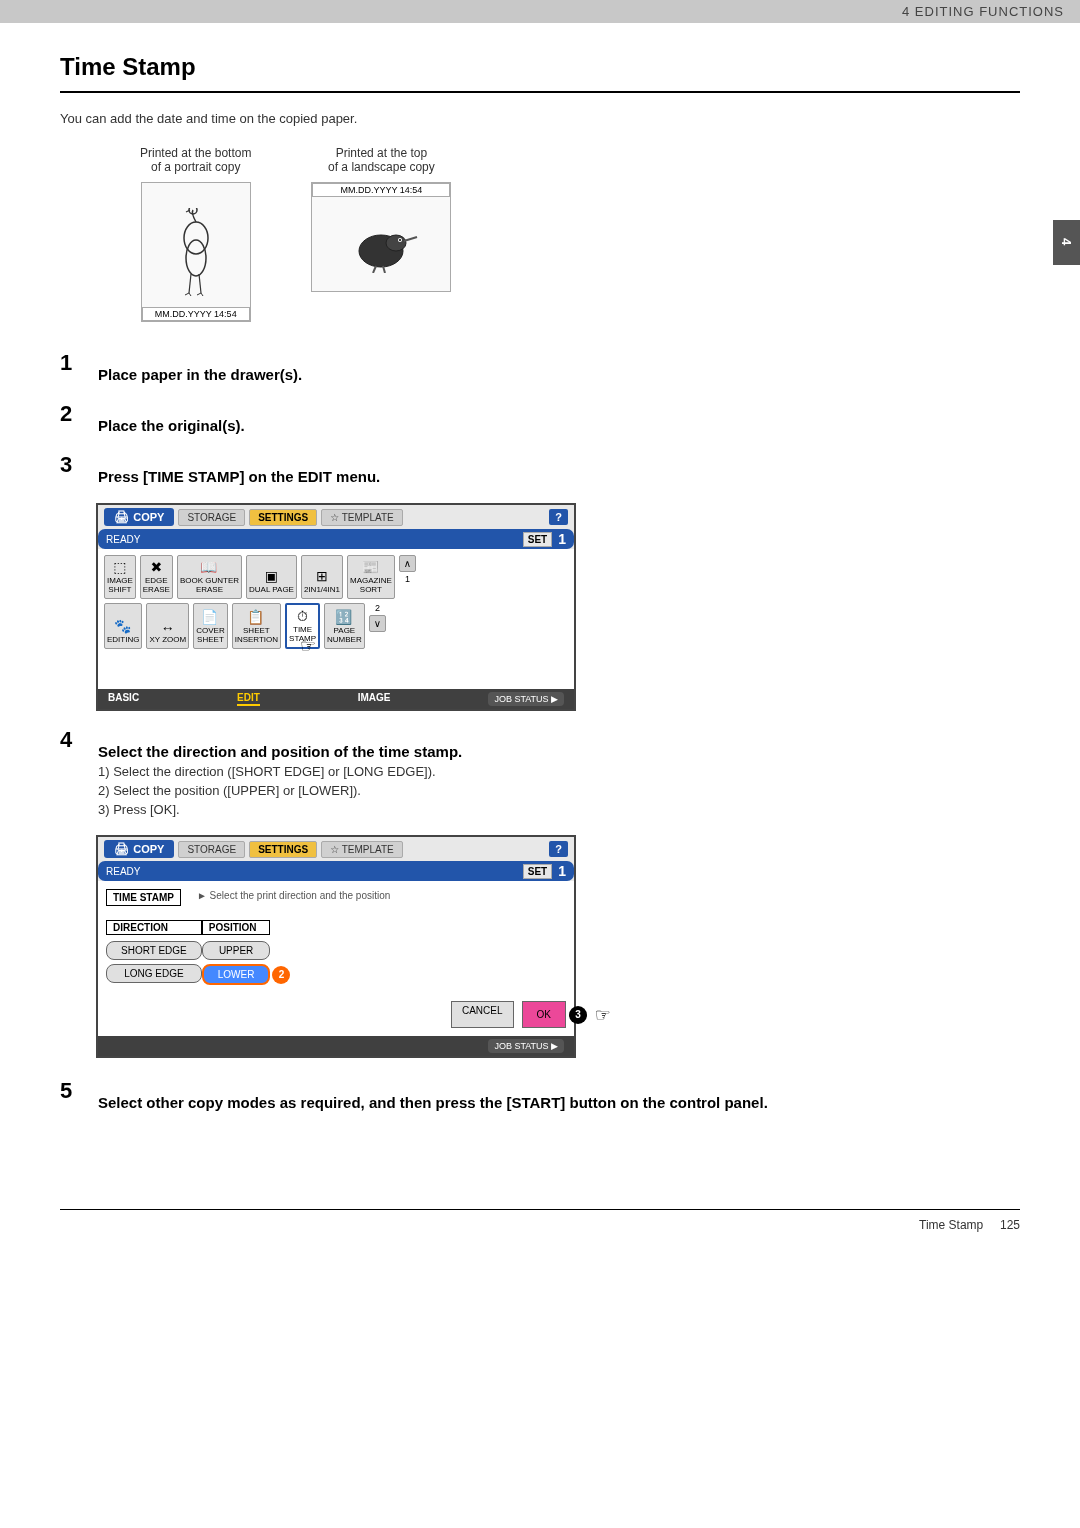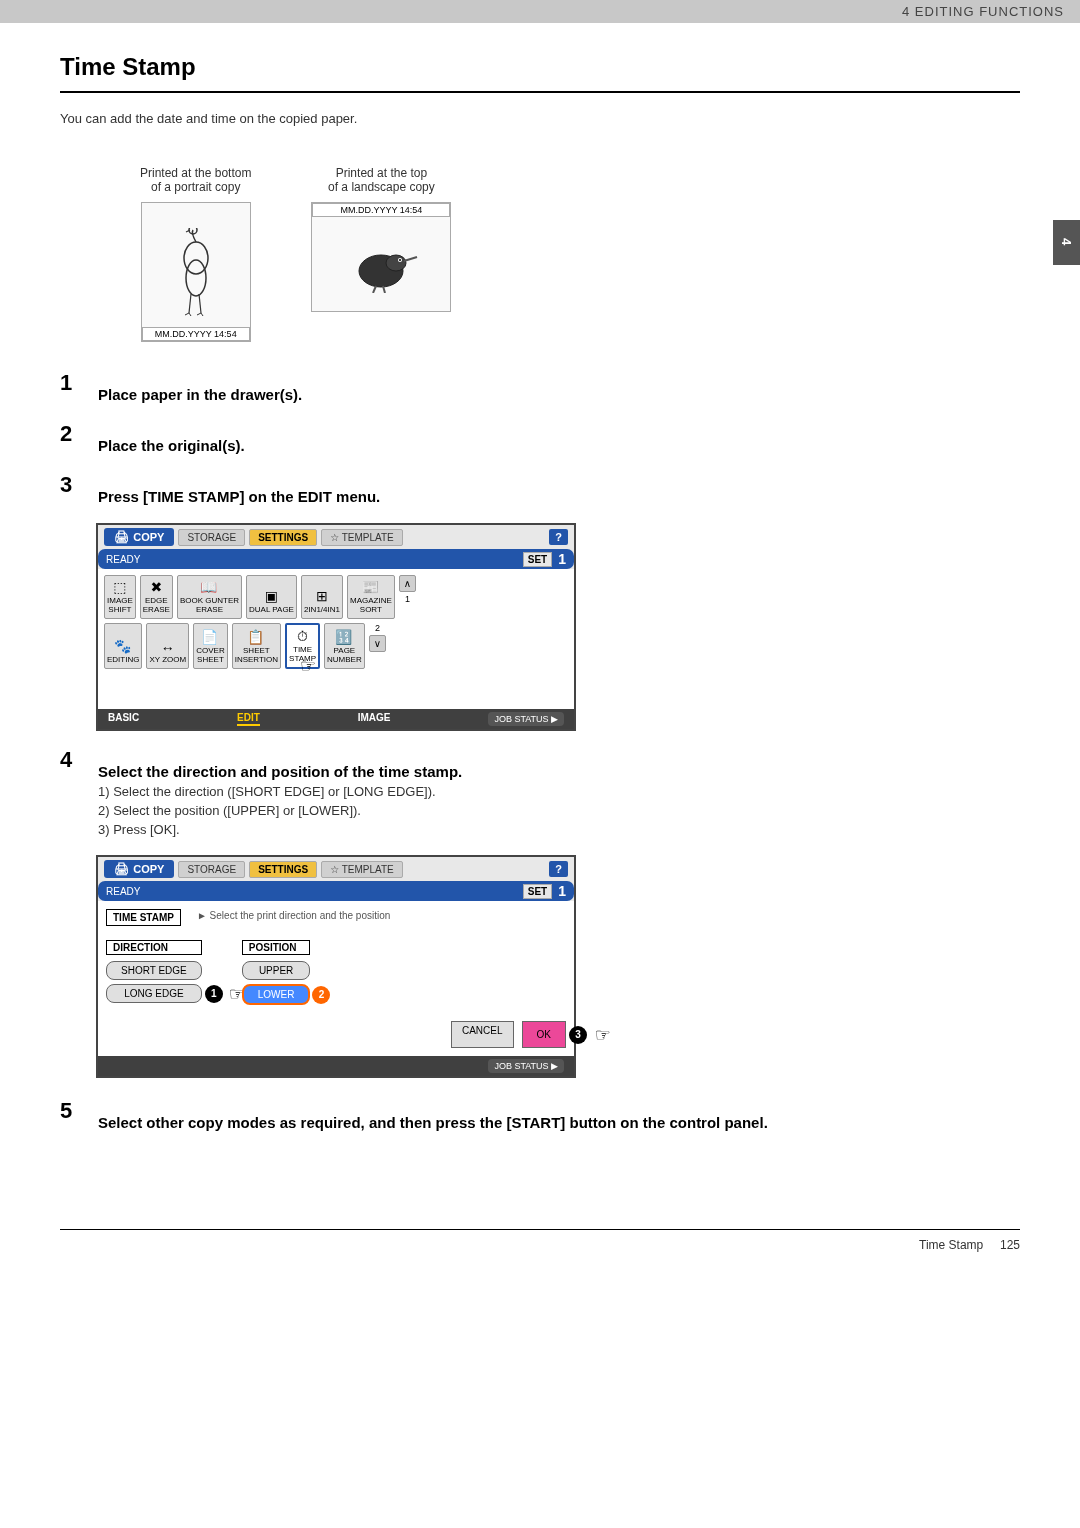--- a/index.html
+++ b/index.html
@@ -63,21 +63,20 @@
       align-items: flex-start;
       gap: 60px;
       margin-bottom: 28px;
       margin-left: 80px;
     }
 
     .illus-block {
       display: flex;
       flex-direction: column;
       align-items: center;
-      margin-top: 20px;
     }
 
     .illus-label {
       font-size: 12px;
       text-align: center;
       margin-bottom: 8px;
       color: #333;
     }
 
     .illus-box {
@@ -309,21 +308,20 @@
       font-size: 10px;
       font-weight: bold;
       border: 1px solid #000;
       padding: 2px 6px;
       display: inline-block;
       margin-bottom: 4px;
     }
 
     .screen2-options {
       display: flex;
-      gap: 40px;
       margin-bottom: 16px;
     }
 
     .screen2-col {
       display: flex;
       flex-direction: column;
       gap: 4px;
     }
 
     .screen2-opt-btn {

